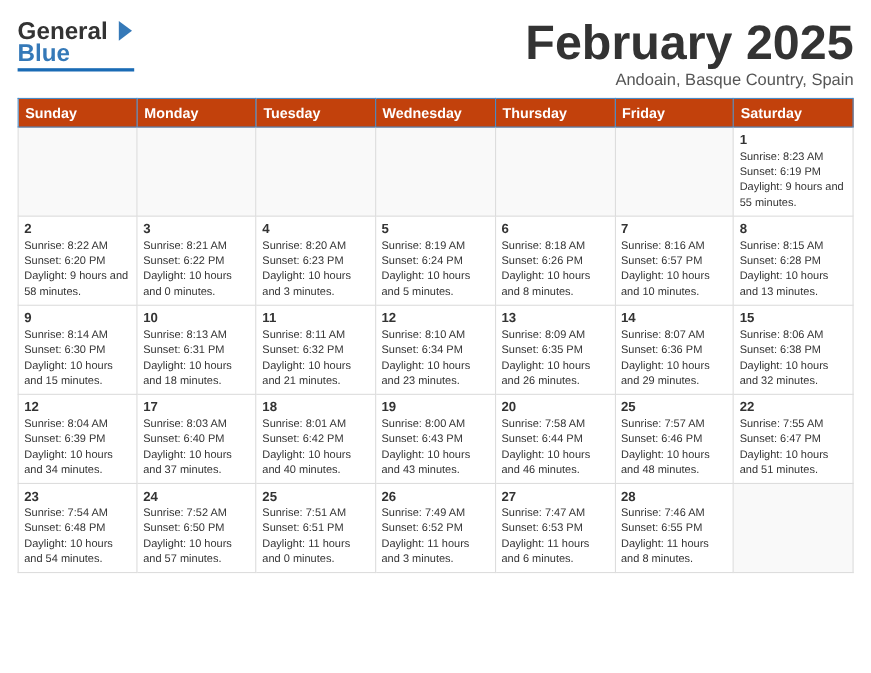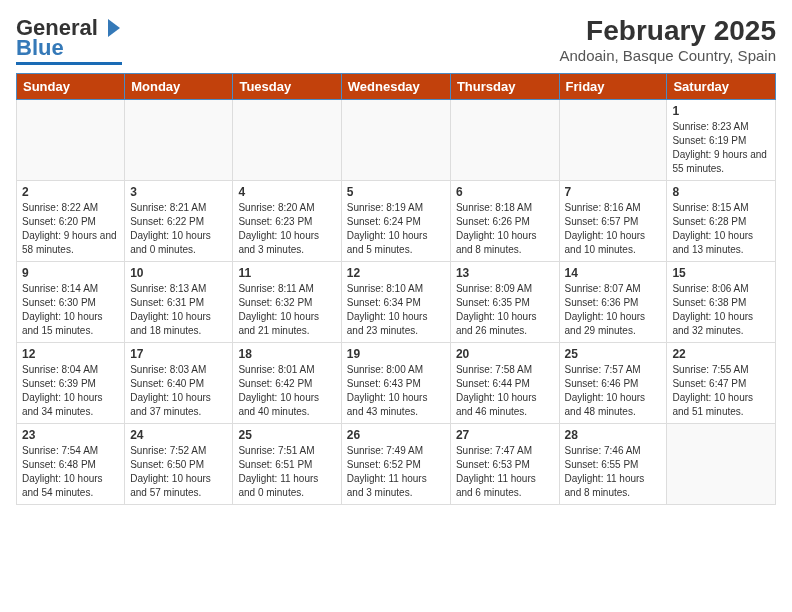--- a/index.html
+++ b/index.html
@@ -30,21 +30,21 @@
     .logo-line {
       width: 100%;
       height: 3px;
       background: #1a6bb5;
       margin-top: 2px;
     }
     .title-block {
       text-align: right;
     }
     .calendar-title {
-      font-size: 28px;
+      font-size: 44px;
       font-weight: bold;
       color: #333;
       line-height: 1.1;
     }
     .calendar-subtitle {
       font-size: 15px;
       color: #555;
     }
     .calendar {
       width: 100%;

